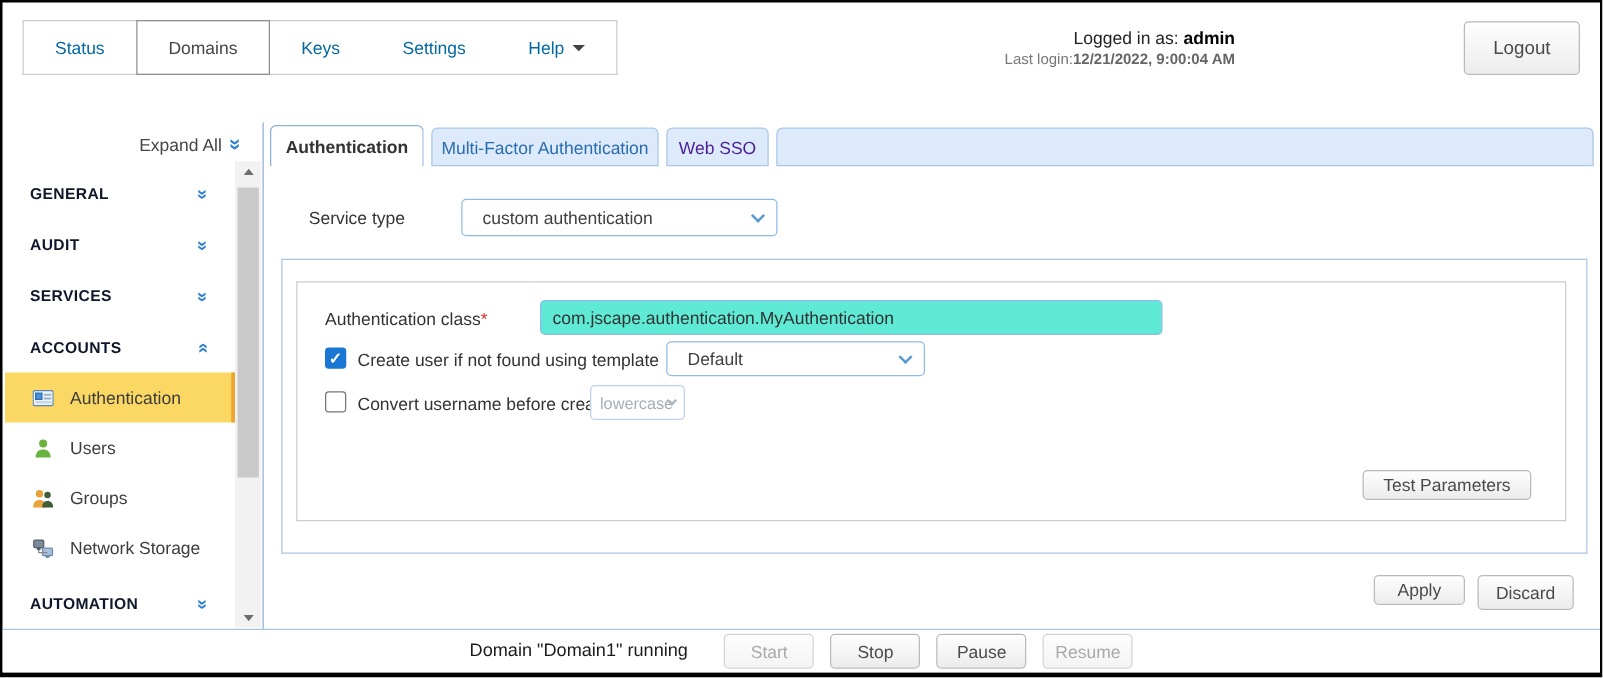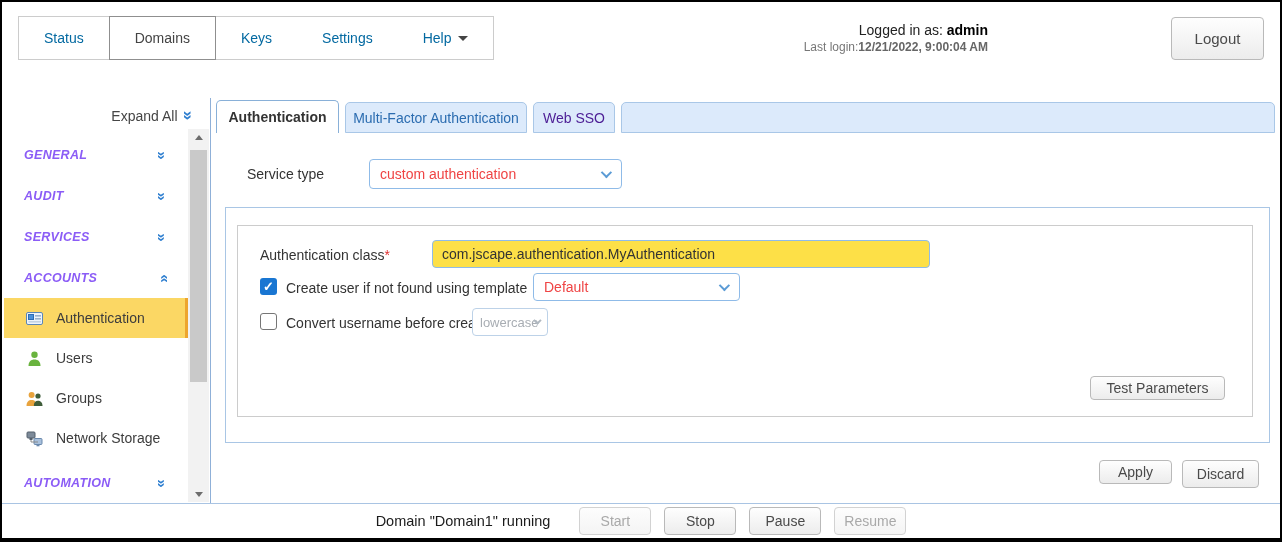--- a/index.html
+++ b/index.html
@@ -40,21 +40,21 @@
   .sidebar { position:absolute; left:2px; top:90px; width:207px; height:413px; background:#fff; }
   .sidebar-border { position:absolute; left:208px; top:96px; width:1px; height:407px; background:#8fb0d8; }
   .expand-all { position:absolute; top:15px; right:18px; display:flex; align-items:center;
     font-size:14px; color:#454545; cursor:pointer; }
   .dblchev { display:inline-block; font-size:17px; font-weight:bold; color:#2f7fd0; line-height:1; }
   .dblchev.down { transform:rotate(90deg); }
   .dblchev.up { transform:rotate(-90deg); }
   .expand-all .dblchev { margin-left:6px; }
   .side-section { position:absolute; left:0; width:184px; height:26px; display:flex;
     align-items:center; padding-left:20px; cursor:pointer; }
-  .side-section .lbl { font-size:12.5px; font-weight:bold; color:#8b5cf6; letter-spacing:.3px;font-style:italic; }
+  .side-section .lbl { font-size:12.5px; font-weight:bold; color:#0f172a; letter-spacing:.3px; }
   .side-section .dblchev { position:absolute; right:22px; font-size:15px; }
   .side-item { position:absolute; left:0; width:184px; height:40px; display:flex;
     align-items:center; padding-left:22px; cursor:pointer; font-size:14px; color:#3c3c3c; }
   .side-item .ic { width:17px; height:17px; margin-right:13px; flex:0 0 aupx; }
   .side-item.active { background:#fbd764; border-right:3px solid #eda52e; }
   
   .sb { position:absolute; left:184px; top:37px; width:21px; height:373px; background:#f2f2f2; }
   .sb .arrow { position:absolute; left:0; width:21px; height:16px; display:flex;
     align-items:center; justify-content:center; }
   .sb .tri-up { width:0; height:0; border-left:4px solid transparent; border-right:4px solid transparent;
@@ -71,33 +71,33 @@
   .tab.t2 { left:343px; top:100px; width:182px; height:31px; background:#dceafb; color:#2b6cb0; }
   .tab.t3 { left:531px; top:100px; width:82px; height:31px; background:#dceafb; color:#4c1d95; }
   .tab-filler { position:absolute; left:619px; top:100px; width:654px; height:31px;
     background:#dceafb; border:1px solid #a9c7e7; border-radius:5px 5px 0 0; }
 
   
   .label { position:absolute; font-size:14px; color:#333; white-space:nowrap; }
   .req { color:#e03131; }
   .select {
     position:absolute; background:#fff; border:1px solid #8fbbe8; border-radius:4px;
-    display:flex; align-items:center; padding:0 10px; font-size:14px; color:#ef4444; cursor:pointer;
+    display:flex; align-items:center; padding:0 16px; font-size:14px; color:#404040; cursor:pointer;
   }
   .select .chev { position:absolute; right:12px; width:8px; height:8px;
     border-right:2px solid #5b9bd5; border-bottom:2px solid #5b9bd5;
     transform:rotate(45deg) translateY(-2px); }
   .select.disabled { color:#a8adb3; border-color:#bdd2e8; cursor:default; }
   .select.disabled .chev { border-color:#b0b8c0; }
   .blue-panel { position:absolute; left:223px; top:205px; width:1045px; height:236px;
     border:1px solid #a9c6e5; background:#fff; }
   .gray-panel { position:absolute; left:235px; top:223px; width:1016px; height:192px;
     border:1px solid #ccc; background:#fff; }
   .text-input {
-    position:absolute; border:1px solid #8fbbe8; border-radius:4px; background:#fde047;
+    position:absolute; border:1px solid #8fbbe8; border-radius:4px; background:#5eead4;
     font-family:"Liberation Sans", sans-serif; font-size:14px; color:#333; padding:0 9px; outline:none;
   }
   .cb { position:absolute; width:17px; height:17px; border-radius:3px; cursor:pointer;
     display:flex; align-items:center; justify-content:center; }
   .cb.checked { background:#1976d2; color:#fff; font-size:13px; font-weight:bold; }
   .cb.unchecked { background:#fff; border:1.5px solid #767676; }
 
   
   .footer { position:absolute; left:0; right:0; bottom:0; height:35px; border-top:1px solid #a9c4e3;
     display:flex; align-items:center; justify-content:center; gap:13px; background:#fff; }

